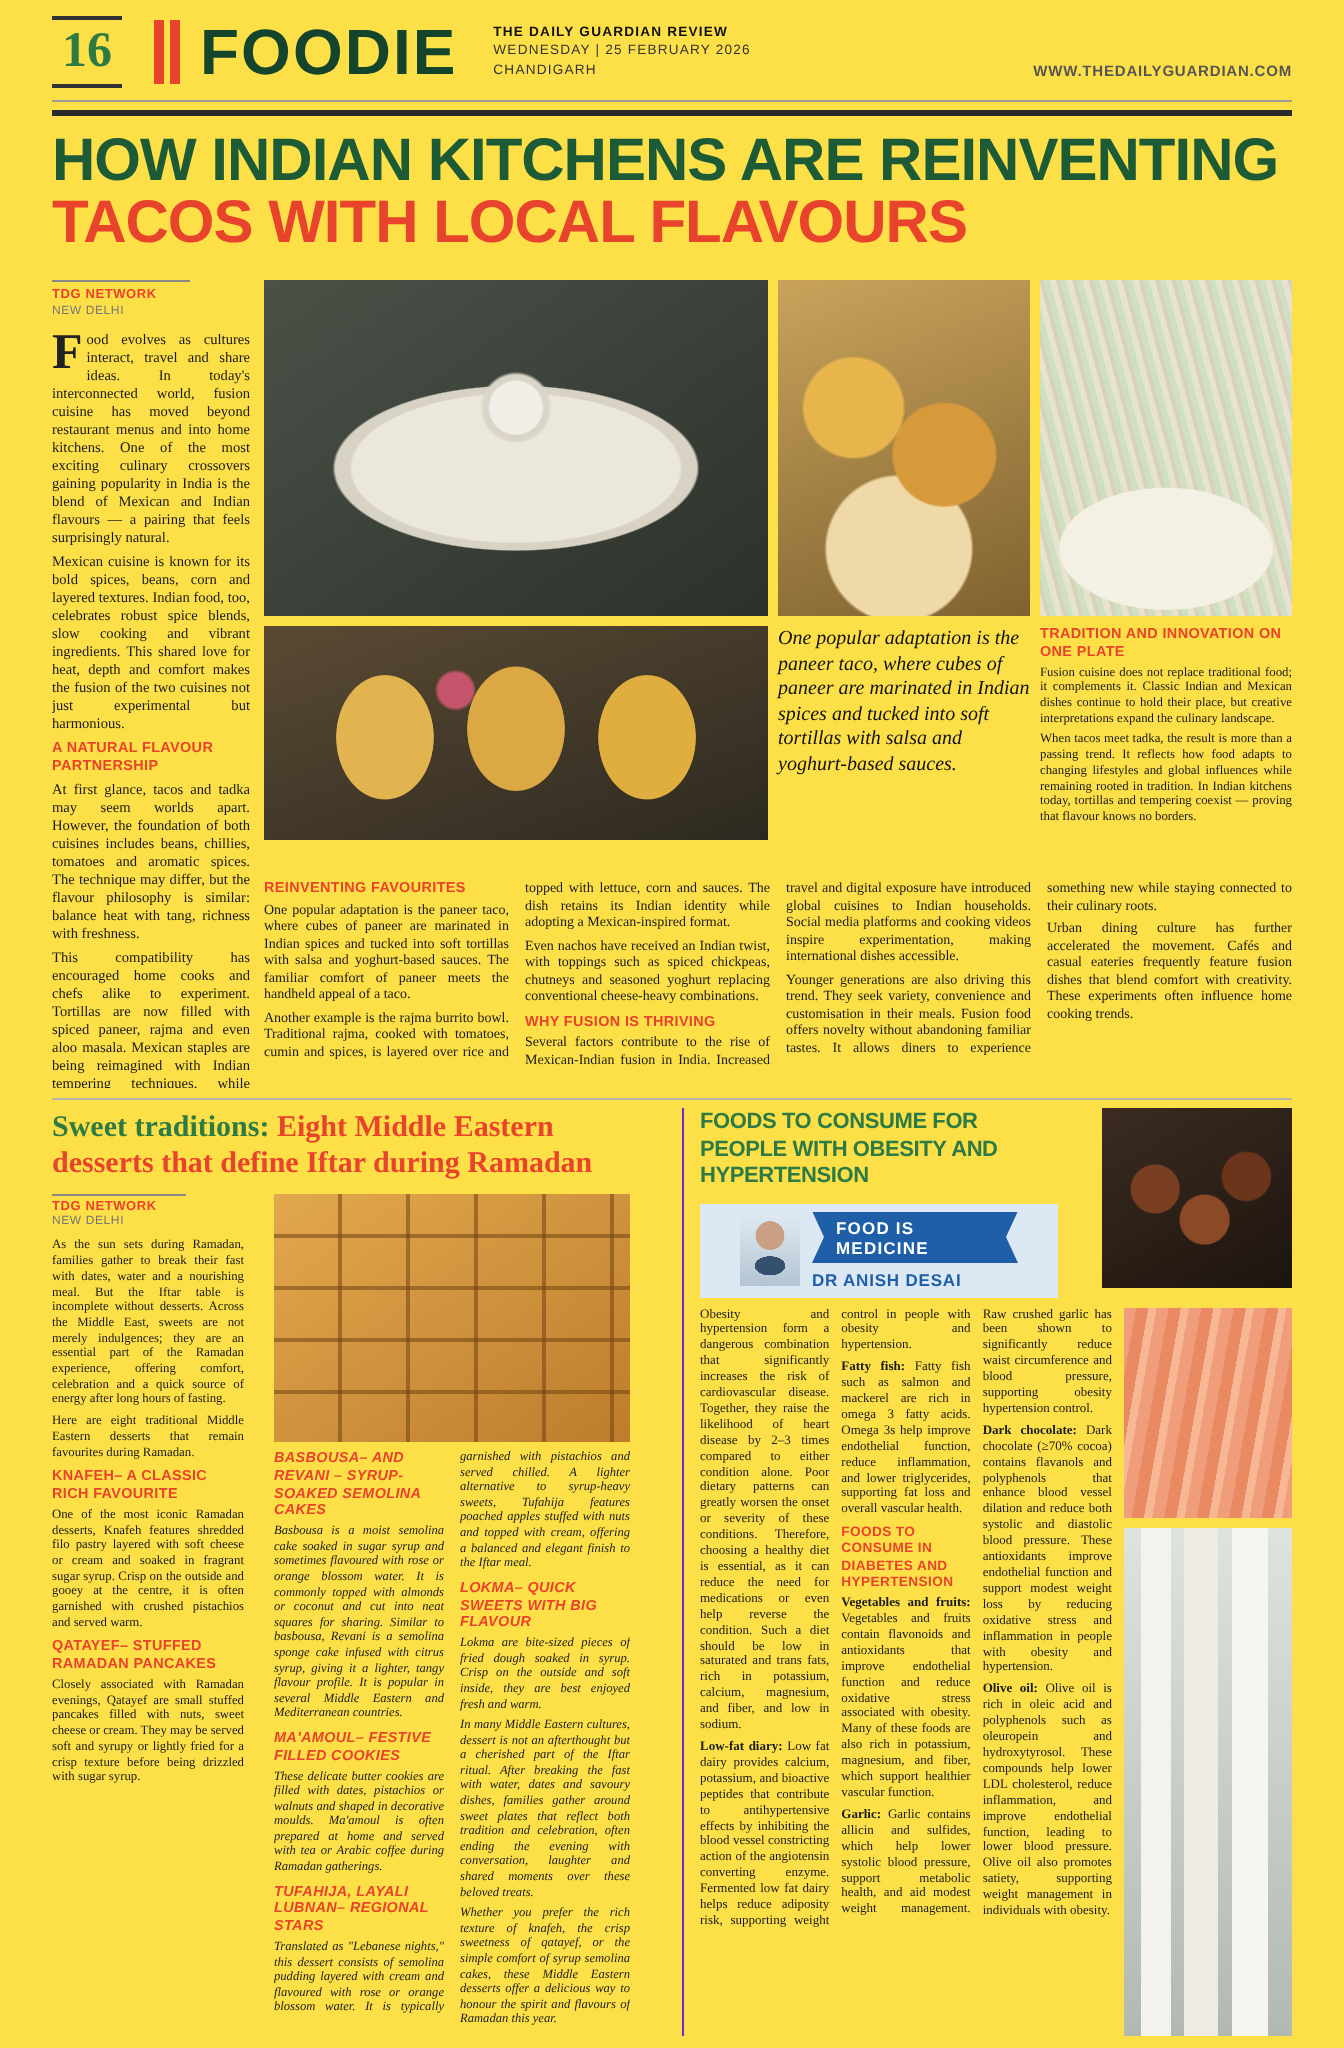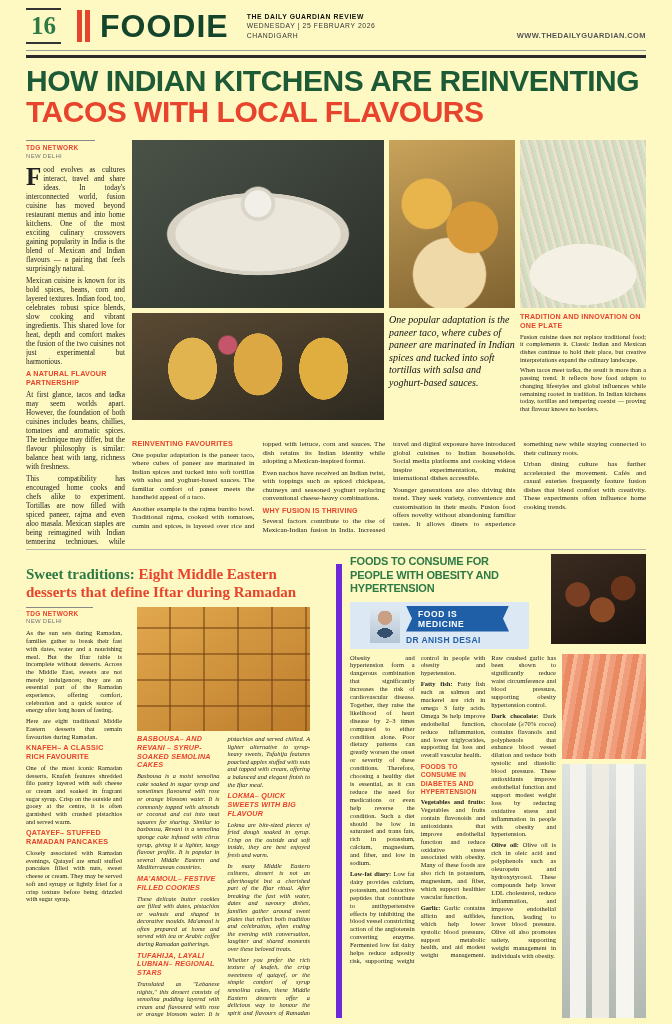--- a/index.html
+++ b/index.html
@@ -1,17 +1,17 @@
 <!DOCTYPE html>
 <html><head>
 <meta charset="utf-8">
 <style>
   * { margin:0; padding:0; box-sizing:border-box; }
   body { background:#d8d8d4; font-family:"Liberation Serif", serif; color:#1a1a1a; }
-  .page { width:672px; height:1024px; background:#fef9c3; margin:0 auto; padding:8px 26px 0; overflow:hidden; position:relative; }
+  .page { width:672px; height:1024px; background:#fde047; margin:0 auto; padding:8px 26px 0; overflow:hidden; position:relative; }
 
   
   .masthead { display:flex; align-items:center; gap:10px; padding-bottom:6px; border-bottom:1px solid #9a9a9a; }
   .pagenum { font-family:"Liberation Serif", serif; font-weight:bold; font-size:25px; color:#2d7a45; border-top:2px solid #333; border-bottom:2px solid #333; padding:1px 5px; line-height:30px; }
   .bars { display:flex; gap:3px; margin-left:6px; }
   .bar { width:5px; height:32px; background:#e8432c; display:block; }
   .section-title { font-family:"Liberation Sans", sans-serif; font-weight:700; font-size:32px; letter-spacing:1px; color:#14452c; line-height:34px; }
   .pub-block { font-family:"Liberation Sans", sans-serif; font-size:6.8px; letter-spacing:0.6px; line-height:9.5px; color:#333; margin-left:8px; }
   .pub-name { font-weight:700; color:#111; }
   .website { margin-left:auto; font-family:"Liberation Sans", sans-serif; font-size:7.5px; letter-spacing:0.4px; color:#555; align-self:flex-end; padding-bottom:4px;font-weight:bold; }
@@ -89,21 +89,21 @@
     linear-gradient(90deg, transparent 0 10%, #f4f2ec 10% 28%, transparent 28% 36%, #eeebe2 36% 56%, transparent 56% 64%, #f7f5ef 64% 86%, transparent 86%),
     linear-gradient(#dfe3e0, #b2b8b2); }
 
   
   .rule { border-top:1px solid #b5b5b0; margin:5px 0 4px; }
 
   
   .bottom { display:flex; gap:8px; height:464px; overflow:hidden; }
 
   
-  .ramadan { width:316px; flex:none; border-right:6px solid #6d28d9; padding-right:26px; display:flex; flex-direction:column;margin-top:10px; }
+  .ramadan { width:316px; flex:none; border-right:1px solid #6d28d9; padding-right:26px; display:flex; flex-direction:column; }
   .ram-head { font-family:"Liberation Serif", serif; font-weight:700; font-size:15px; line-height:18px; margin:1px 0 6px; }
   .ram-green { color:#2d7a45; }
   .ram-red { color:#e8432c; }
   .ram-body { flex:1; display:flex; gap:7px; overflow:hidden; }
   .ram-col1 { width:104px; flex:none; display:flex; gap:8px; }
   .ram-text { flex:1; overflow:hidden; font-size:6.4px; line-height:7.7px; }
   .ph-qatayef { height:96px; flex:none; }
   .ram-right { flex:1; display:flex; flex-direction:column; gap:4px; }
   .ph-basbousa { height:124px; flex:none; }
   .ram-flow { flex:1; overflow:hidden; columns:2; column-gap:8px; font-size:6.3px; line-height:7.6px;font-style:italic; }

